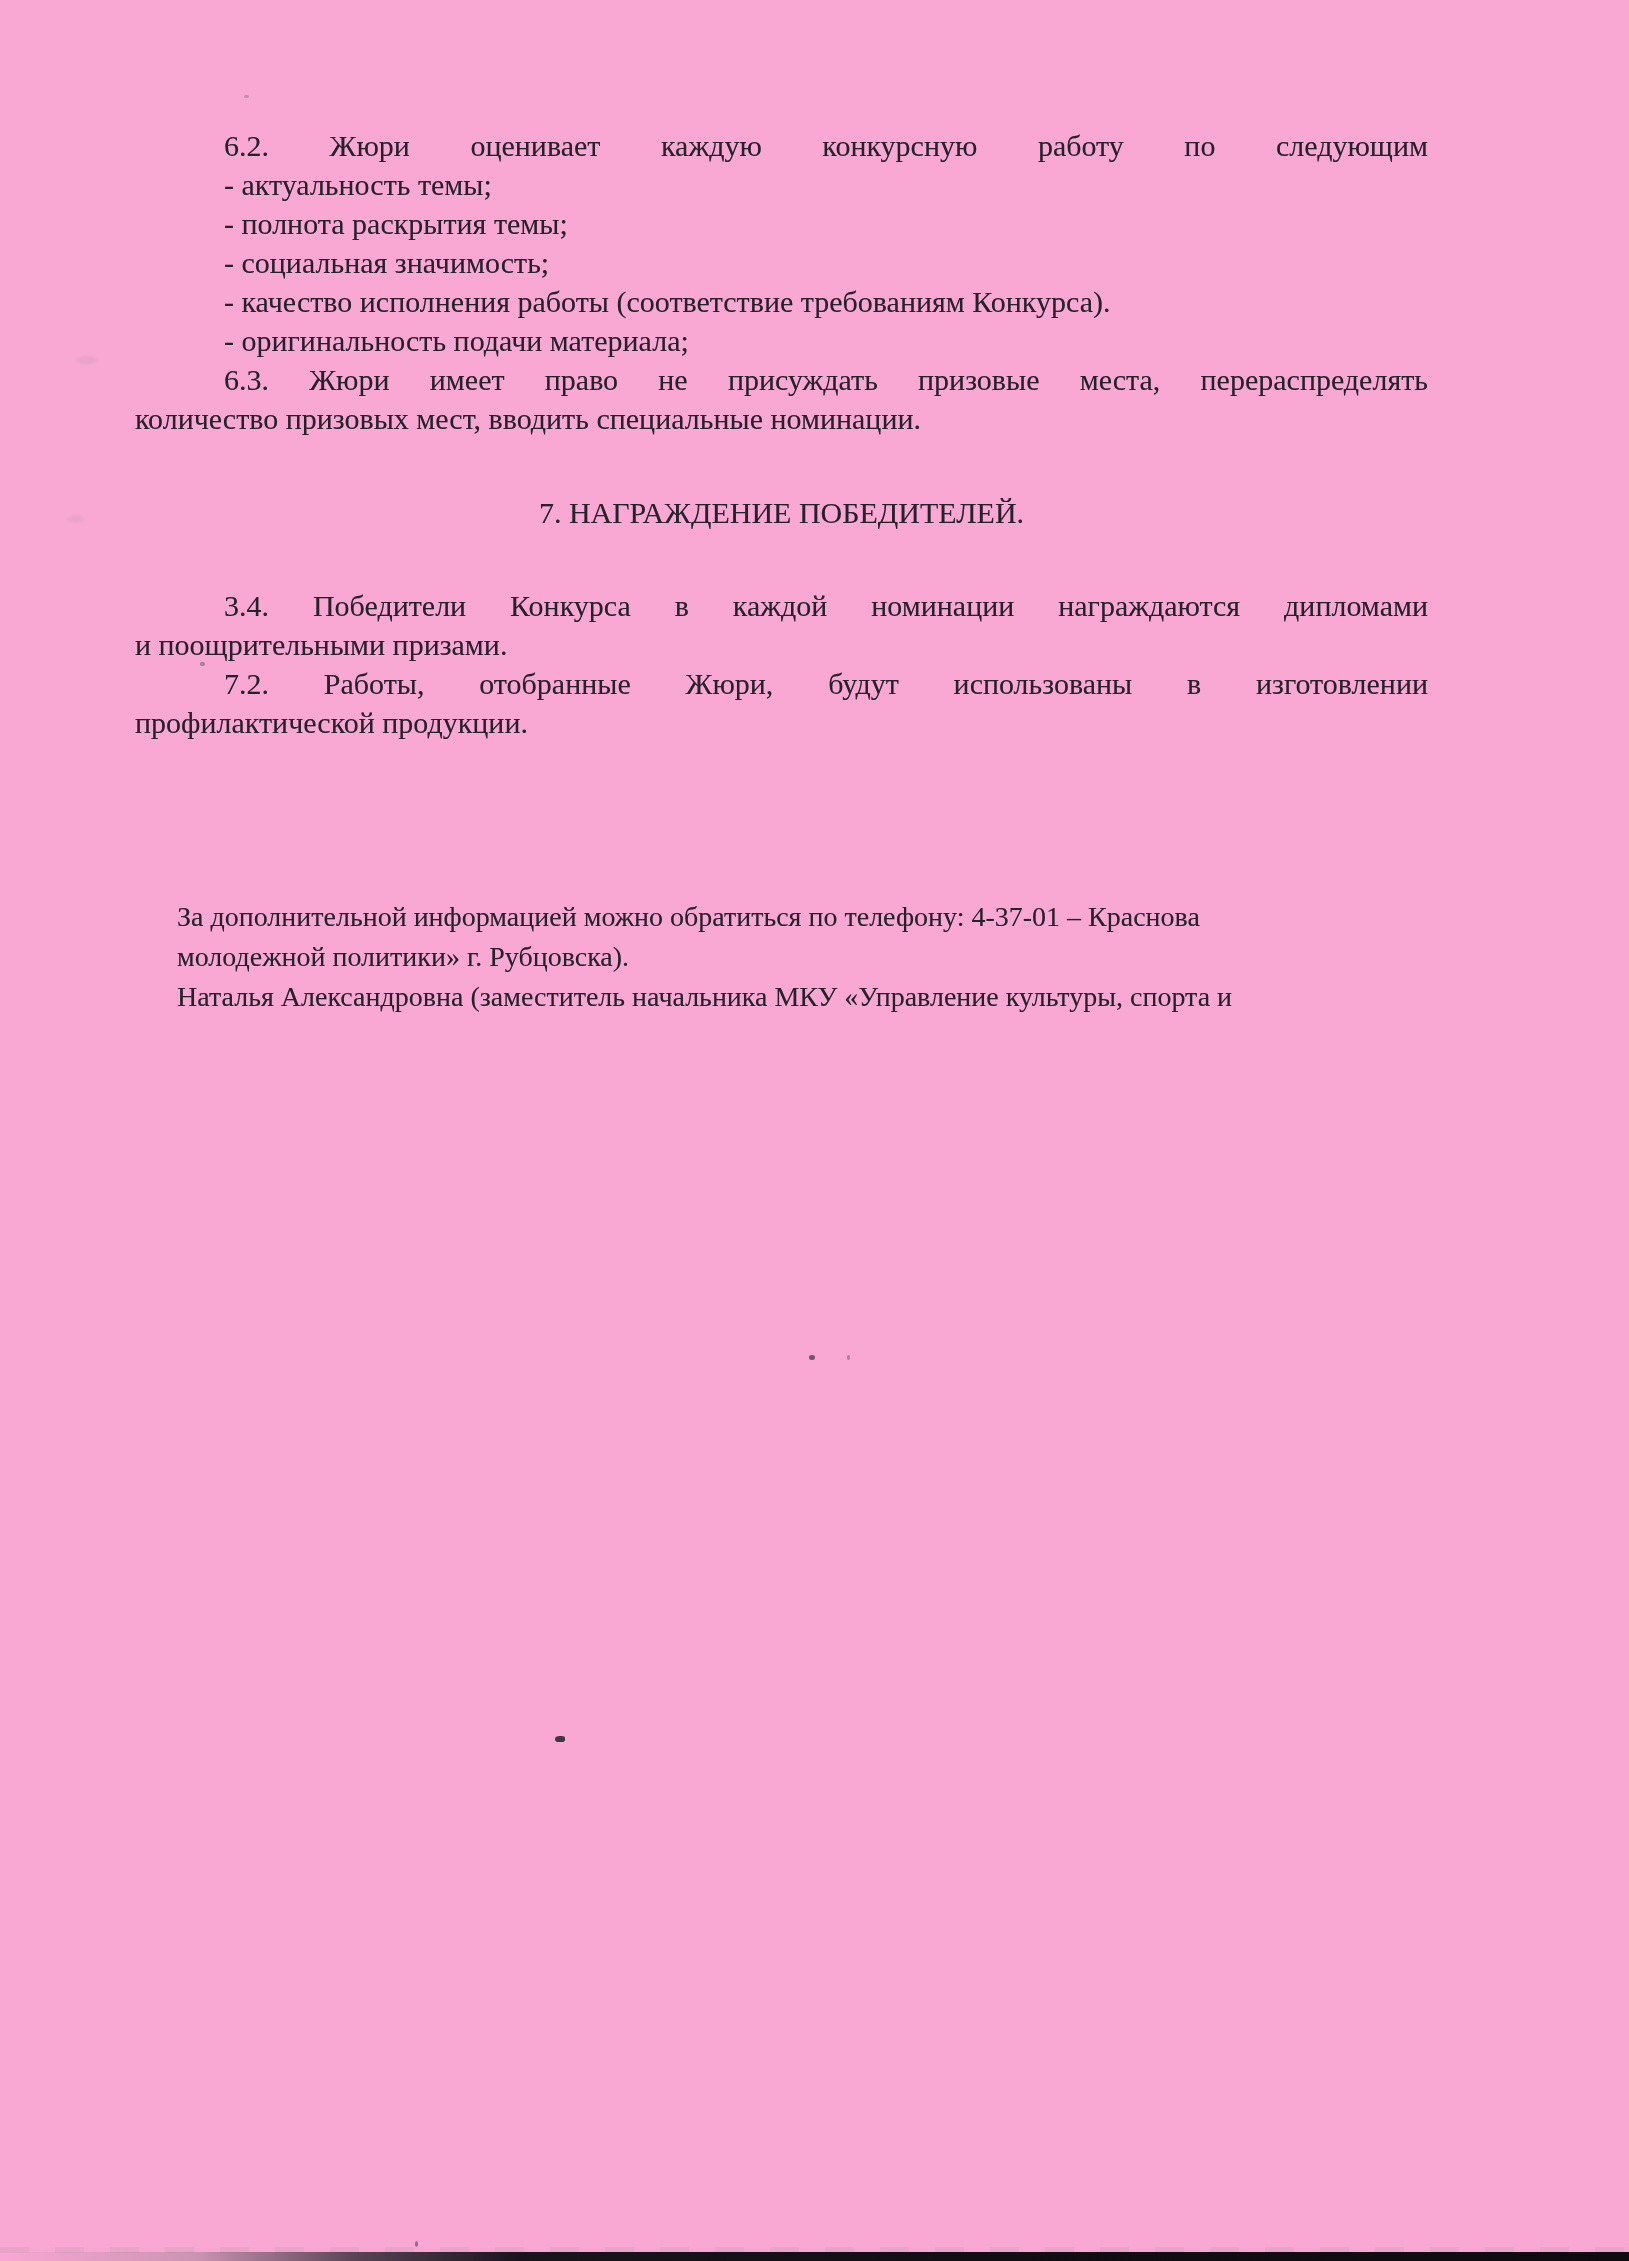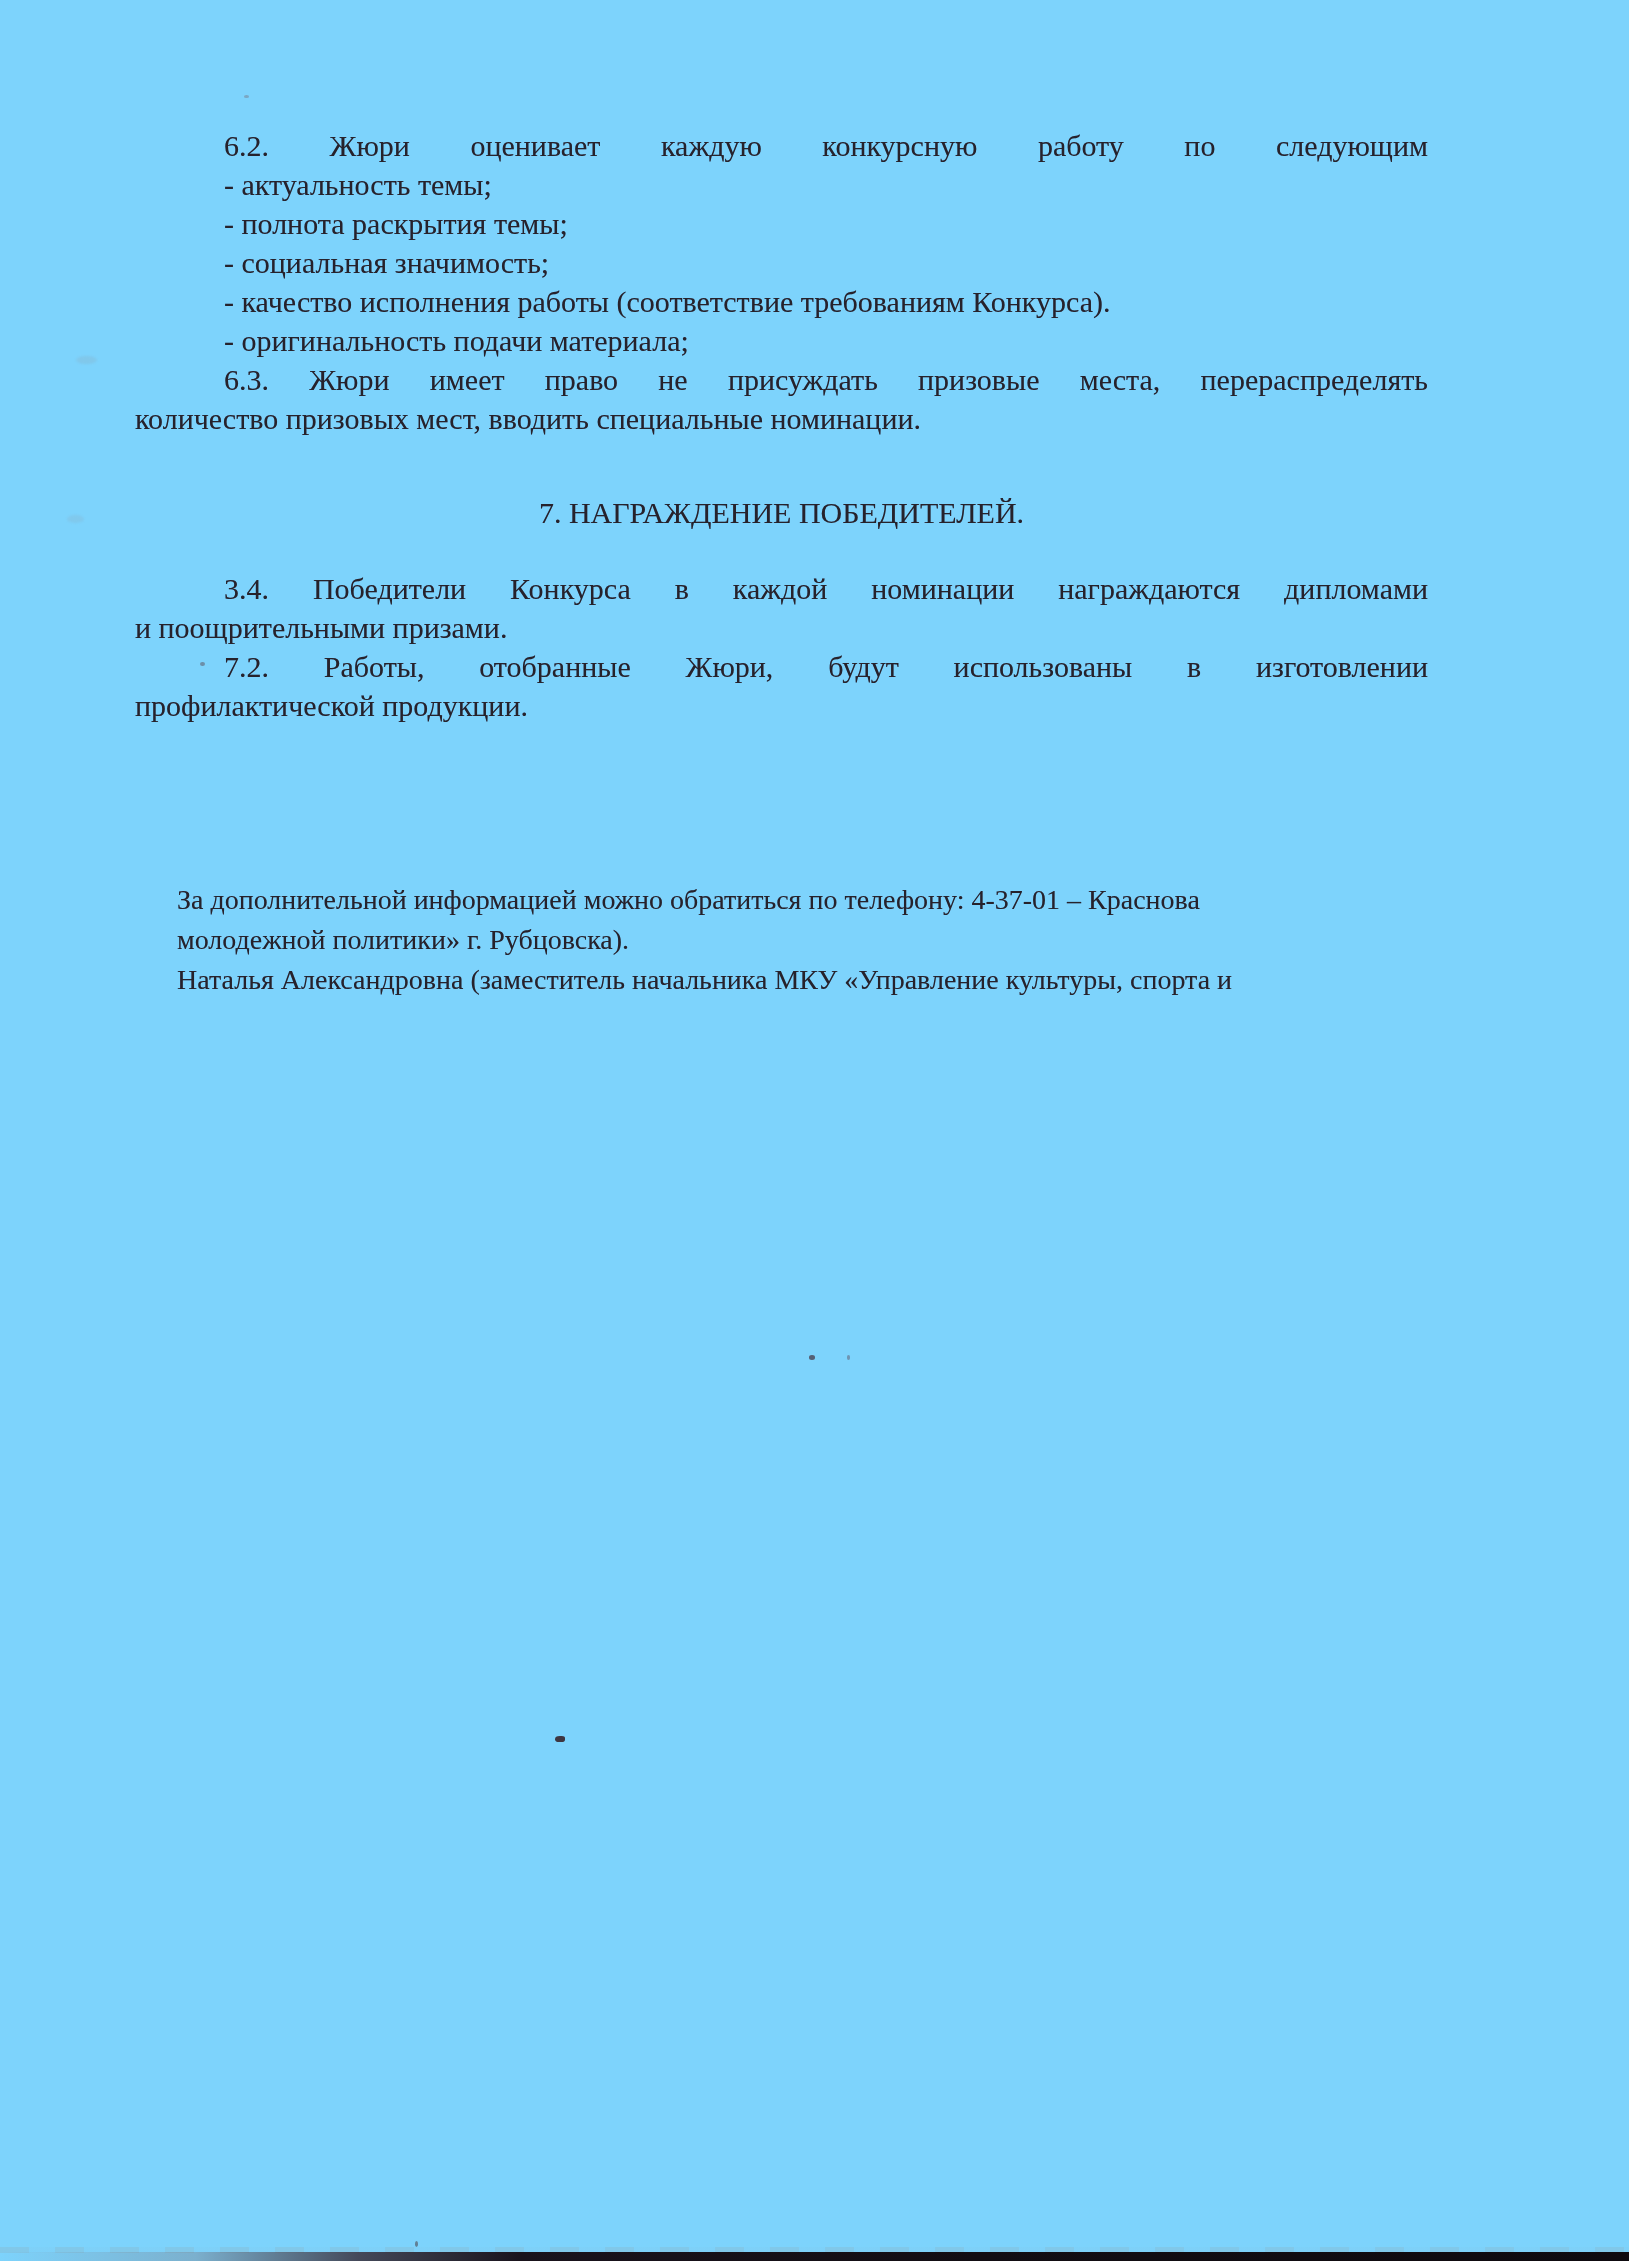--- a/index.html
+++ b/index.html
@@ -4,21 +4,21 @@
 <style>
   html, body {
     margin: 0;
     padding: 0;
     background: #ffffff;
   }
   .page {
     position: relative;
     width: 1630px;
     height: 2261px;
-    background: #7dd3fc;
+    background: #f9a8d4;
     overflow: hidden;
     font-family: "Liberation Serif", "DejaVu Serif", serif;
     color: #26222b;
   }
   .content {
     position: absolute;
     top: 0;
     left: 135px;
     width: 1293px;
     padding-top: 126px;
@@ -35,21 +35,21 @@
     white-space: normal;
     text-align: justify;
     text-align-last: justify;
   }
   .heading {
     font-size: 30px;
     line-height: 39px;
     height: 39px;
     text-align: center;
     margin-top: 55px;
-    margin-bottom: 37px;
+    margin-bottom: 54px;
     text-shadow: 0 0 0.6px rgba(70, 50, 95, 0.35);
   }
   .footer-block {
     margin-top: 155px;
     margin-left: 42px;
   }
   .footer-line {
     font-size: 28px;
     line-height: 40px;
     height: 40px;

